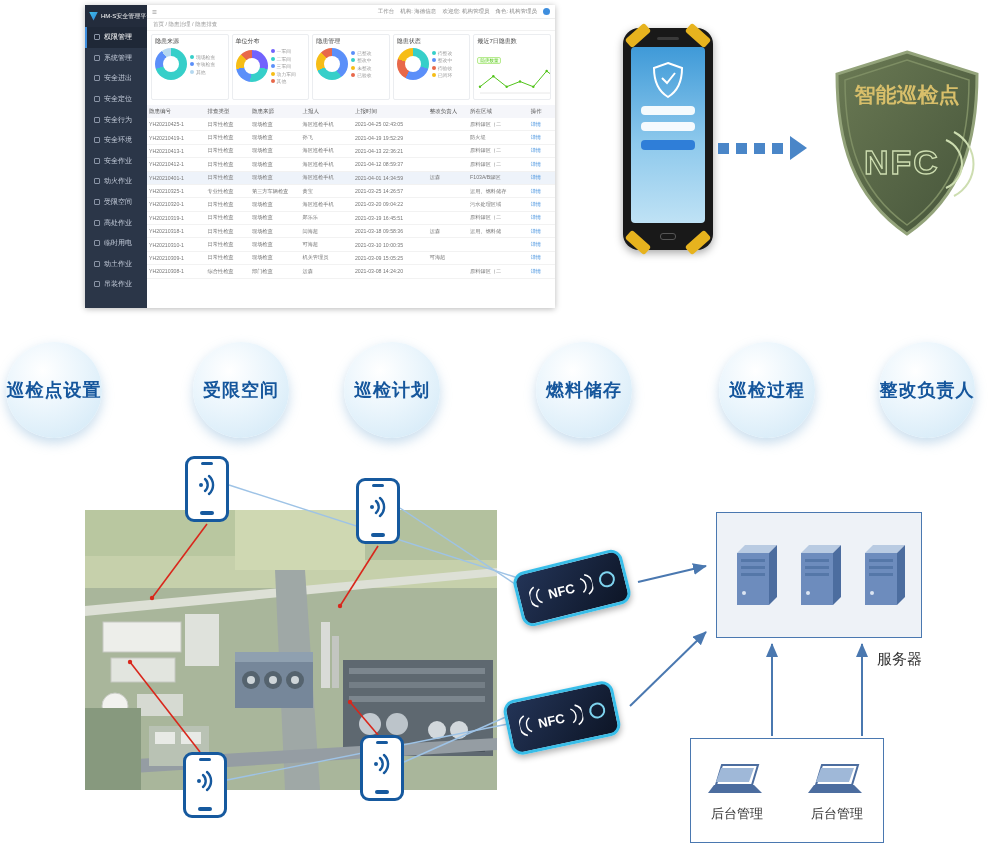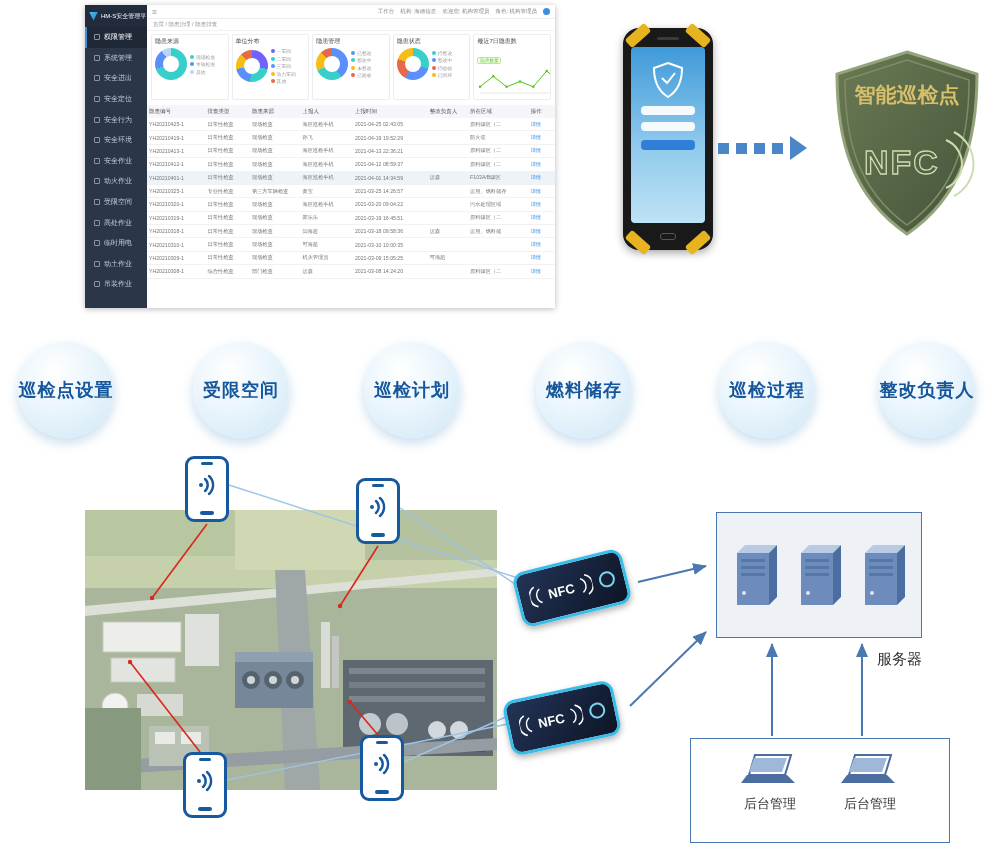--- a/index.html
+++ b/index.html
@@ -101,23 +101,23 @@
             box-shadow:0 3px 6px rgba(0,0,0,.3); display:flex; align-items:center;
             padding-left:10px; z-index:6; }
   .nfcdev .btn { position:absolute; right:9px; top:50%; transform:translateY(-50%);
                  width:16px; height:16px; border:2px solid #7fd4ef; border-radius:50%; }
 
   #serverbox { position:absolute; left:716px; top:512px; width:206px; height:126px;
                border:1.5px solid #4a78b0; background:#eef2f7; display:flex; align-items:center;
                justify-content:center; gap:16px; z-index:4; }
   #serverlabel { position:absolute; left:716px; top:650px; width:206px; text-align:right;
                  font-size:15px; color:#333; z-index:4; }
-  #adminbox { position:absolute; left:690px; top:738px; width:260px; height:105px;
+  #adminbox { position:absolute; left:690px; top:738px; width:194px; height:105px;
               border:1.5px solid #4a78b0; background:#fff; display:flex; align-items:flex-start;
-              justify-content:center; gap:42px; padding-top:14px; z-index:4; }
+              justify-content:center; gap:42px; padding-top:24px; z-index:4; }
   .admin { display:flex; flex-direction:column; align-items:center; gap:6px; }
   .admin .lbl { font-size:13px; color:#333; }
 </style>
 </head>
 <body>
 
 <div id="dashboard">
   <div class="db-sidebar">
     <div class="db-brand">
       <span class="db-logo"></span>
@@ -496,23 +496,23 @@
     </defs>
     <path d="M79,6 L149,28 C149,95 134,150 79,188 C24,150 9,95 9,28 Z" fill="url(#shieldg)" stroke="#93a37a" stroke-width="3"></path>
     <path d="M79,14 L141,34 C141,94 128,144 79,179 C30,144 17,94 17,34 Z" fill="none" stroke="#7e8e64" stroke-width="1.5"></path>
     <text x="79" y="56" text-anchor="middle" font-size="21" font-weight="bold" fill="#d8bf6a">智能巡检点</text>
     <text x="74" y="128" text-anchor="middle" font-size="34" font-weight="bold" fill="none" stroke="#cdddb0" stroke-width="1.3" letter-spacing="2">NFC</text>
     <path d="M118,94 a26,26 0 0 1 0,48" fill="none" stroke="#cdddb0" stroke-width="2"></path>
     <path d="M126,86 a36,36 0 0 1 0,64" fill="none" stroke="#cdddb0" stroke-width="2"></path>
   </svg>
 </div>
 
-<div class="circle" style="left:18px">巡检点设置</div>
+<div class="circle" style="left:6px">巡检点设置</div>
 <div class="circle" style="left:193px">受限空间</div>
-<div class="circle" style="left:364px">巡检计划</div>
+<div class="circle" style="left:344px">巡检计划</div>
 <div class="circle" style="left:536px">燃料储存</div>
 <div class="circle" style="left:719px">巡检过程</div>
 <div class="circle" style="left:879px">整改负责人</div>
 
 <div id="plant">
   <svg viewBox="0 0 412 280" width="412" height="280">
     <rect width="412" height="280" fill="#a9b69b"></rect>
     <rect width="412" height="78" fill="#c6d0ab"></rect>
     <rect x="0" y="0" width="150" height="46" fill="#b9c7a0"></rect>
     <rect x="150" y="0" width="130" height="60" fill="#cfd8b2"></rect>

